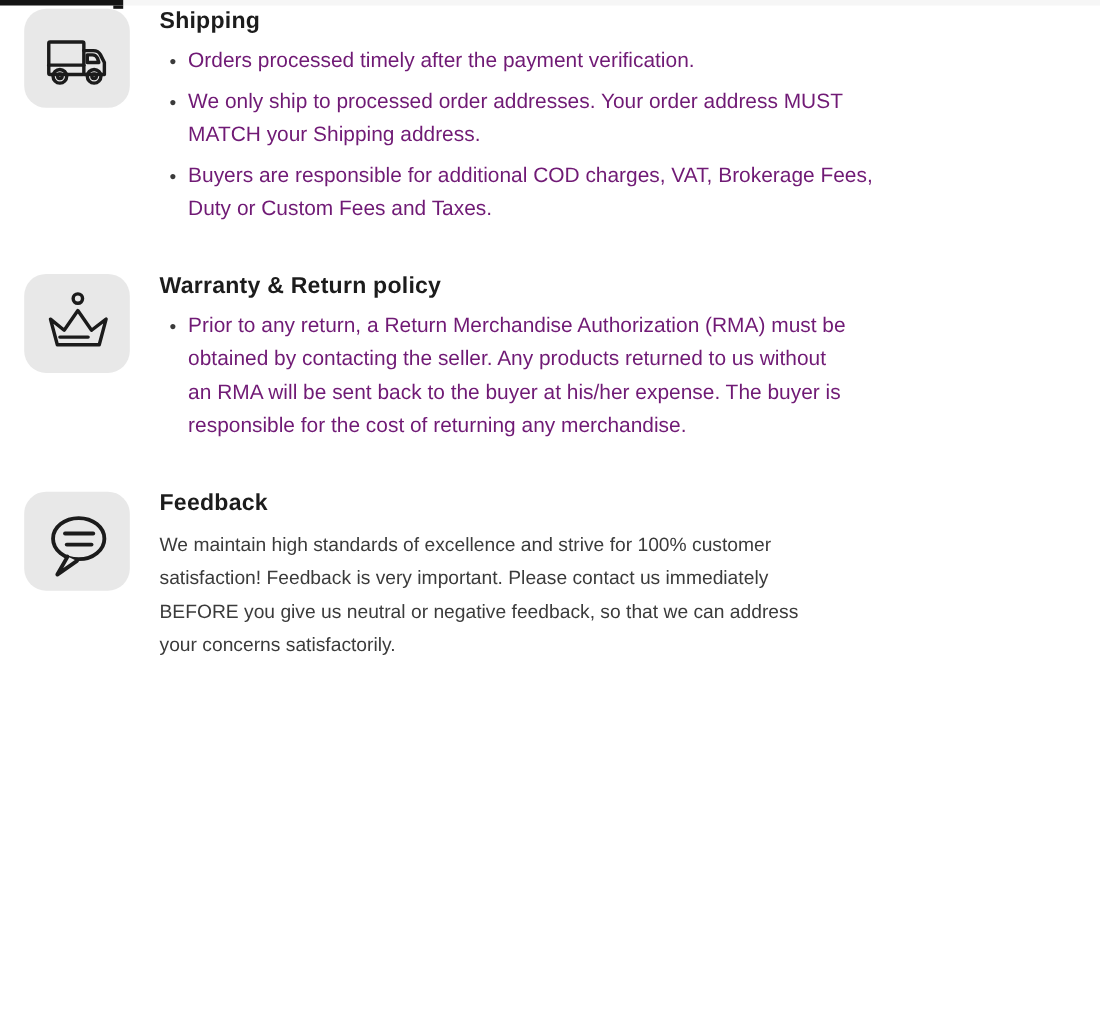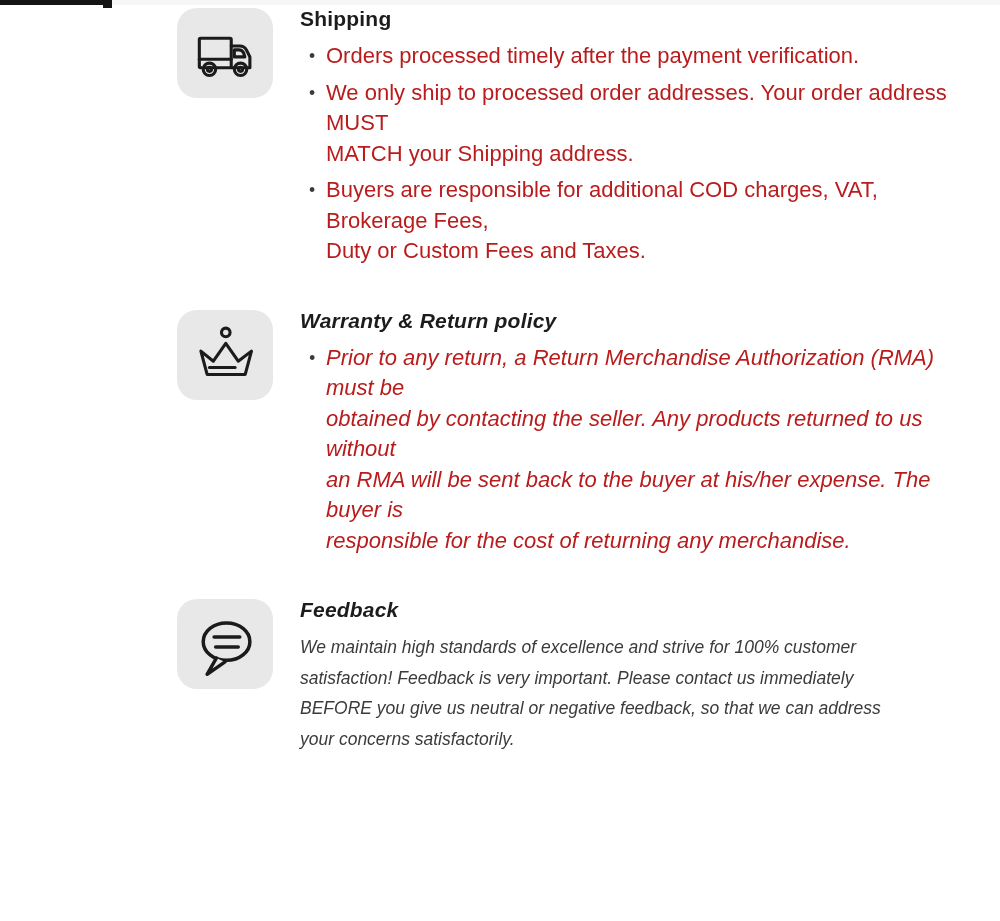--- a/index.html
+++ b/index.html
@@ -30,24 +30,23 @@
   }
   .top-crop-nub {
     position: absolute;
     top: 5px; left: 103px;
     width: 9px; height: 3px;
     background: #141414;
   }
   .section {
     display: flex;
     align-items: flex-start;
-    justify-content: flex-end;
   }
   .section.first   { padding-top: 5px; }
-  .section.spaced  { margin-top: 34px; font-style: italic; }
+  .section.spaced  { margin-top: 34px; }
   .icon-col {
     flex: 0 0 145px;
     padding-left: 22px;
     padding-top: 3px;
   }
   .icon-tile {
     width: 96px;
     height: 90px;
     background: #e8e8e8;
     border-radius: 20px;
@@ -68,25 +67,25 @@
     color: #1c1c1c;
     letter-spacing: 0.2px;
   }
   .bullets {
     list-style: none;
     margin-top: 9px;
   }
   .bullets li {
     position: relative;
     padding-left: 26px;
-    font-size: 22px;
+    font-size: 19px;
     line-height: 30.5px;
     white-space: pre-line;
     margin-bottom: 6px;
-    color: #b91c1c;
+    color: #701a75;
   }
   .bullets li::before {
     content: "\2022";
     position: absolute;
     left: 9px;
     top: 0;
     font-size: 17.5px;
     color: #3b3b3b;
   }
   .plain-paragraph {

